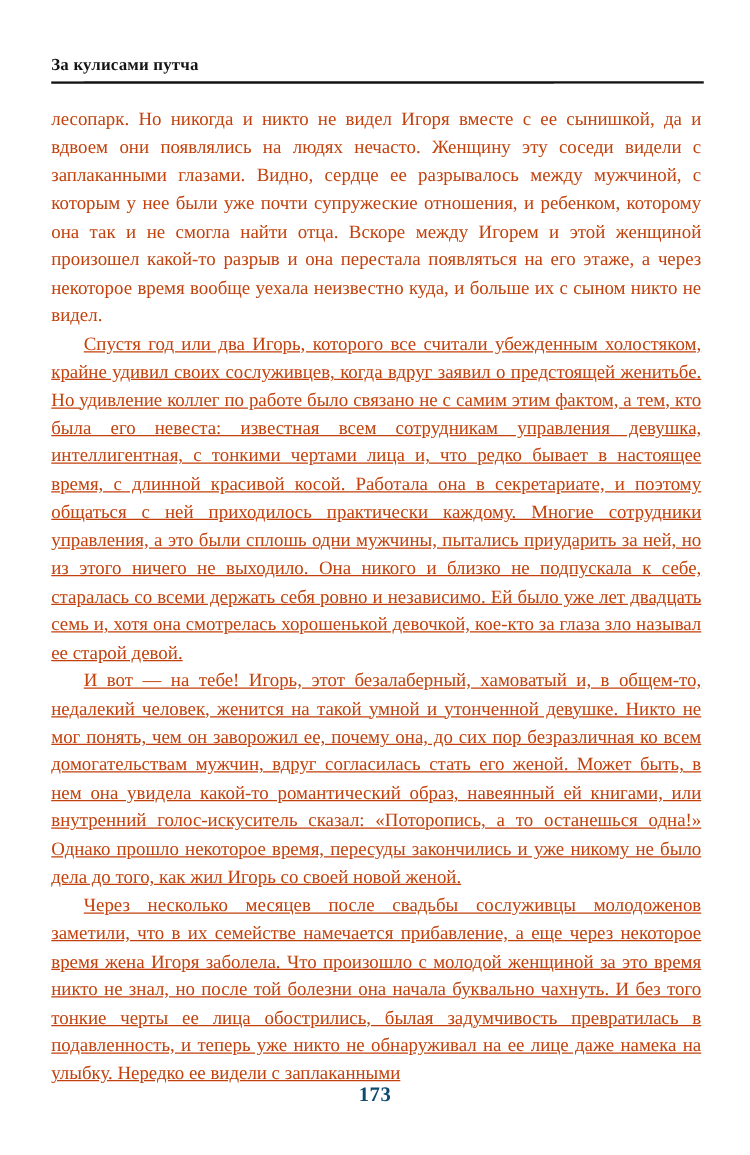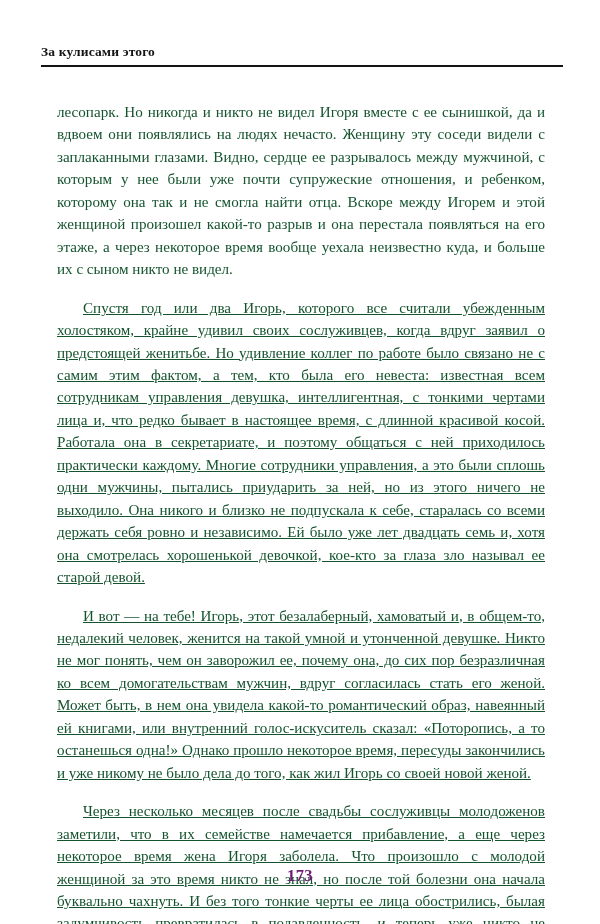--- a/index.html
+++ b/index.html
@@ -72,27 +72,27 @@
 
   
   .text-column {
     position: absolute;
     left: 41px;
     top: 85px;
     width: 520px;
   }
 
   .para {
-    margin: 16px;
+    margin: 0;
     font-family: "Liberation Serif", "DejaVu Serif", serif;
     font-size: 15.1px;
     line-height: 22.45px;
     text-align: justify;
     text-justify: inter-word;
-    color: #14532d;
+    color: #c2410c;
     hyphens: manual;
     -webkit-hyphens: manual;
   }
   .para + .para {
     text-indent: 26px;
     text-decoration: underline;
   }
   .para:first-child {
     text-indent: 0;
   }
@@ -104,30 +104,30 @@
     position: absolute;
     left: 0;
     top: 866px;
     width: 600px;
     text-align: center;
     font-family: "Liberation Serif", "DejaVu Serif", serif;
     font-weight: bold;
     font-size: 16.5px;
     line-height: 20px;
     letter-spacing: 0.4px;
-    color: #701a75;
+    color: #0c4a6e;
   }
 </style>
 </head>
 <body>
 
 <div class="page">
 
   <div class="running-head">
-    <div class="running-head-title">За кулисами этого</div>
+    <div class="running-head-title">За кулисами путча</div>
     <div class="head-rule"></div>
   </div>
 
   <div class="text-column">
     <p class="para">лесопарк. Но никогда и никто не видел Игоря вместе с ее сынишкой, да и вдвоем они появлялись на людях нечасто. Женщину эту соседи видели с заплаканными глазами. Видно, сердце ее разрывалось между мужчиной, с которым у нее были уже почти супружеские отношения, и ребенком, которому она так и не смогла найти отца. Вскоре между Игорем и этой женщиной произошел какой-то разрыв и она перестала появляться на его этаже, а через некоторое время вообще уехала неизвестно куда, и больше их с сыном никто не видел.</p>
     <p class="para">Спустя год или два Игорь, которого все считали убежденным холостяком, крайне удивил своих сослуживцев, когда вдруг заявил о предстоящей женитьбе. Но удивление коллег по работе было связано не с самим этим фактом, а тем, кто была его невеста: известная всем сотрудникам управления девушка, интеллигентная, с тонкими чертами лица и, что редко бывает в настоящее время, с длинной красивой косой. Работала она в секретариате, и поэтому общаться с ней приходилось практически каждому. Многие сотрудники управления, а это были сплошь одни мужчины, пытались приударить за ней, но из этого ничего не выходило. Она никого и близко не подпускала к себе, старалась со всеми держать себя ровно и независимо. Ей было уже лет двадцать семь и, хотя она смотрелась хорошенькой девочкой, кое-кто за глаза зло называл ее старой девой.</p>
     <p class="para">И вот — на тебе! Игорь, этот безалаберный, хамоватый и, в общем-то, недалекий человек, женится на такой умной и утонченной девушке. Никто не мог понять, чем он заворожил ее, почему она, до сих пор безразличная ко всем домогательствам мужчин, вдруг согласилась стать его женой. Может быть, в нем она увидела какой-то романтический образ, навеянный ей книгами, или внутренний голос-искуситель сказал: «Поторопись, а то останешься одна!» Однако прошло некоторое время, пересуды закончились и уже никому не было дела до того, как жил Игорь со своей новой женой.</p>
     <p class="para">Через несколько месяцев после свадьбы сослуживцы молодоженов заметили, что в их семействе намечается прибавление, а еще через некоторое время жена Игоря заболела. Что произошло с молодой женщиной за это время никто не знал, но после той болезни она начала буквально чахнуть. И без того тонкие черты ее лица обострились, былая задумчивость превратилась в подавленность, и теперь уже никто не обнаруживал на ее лице даже намека на улыбку. Нередко ее видели с заплаканными</p>
   </div>
 

